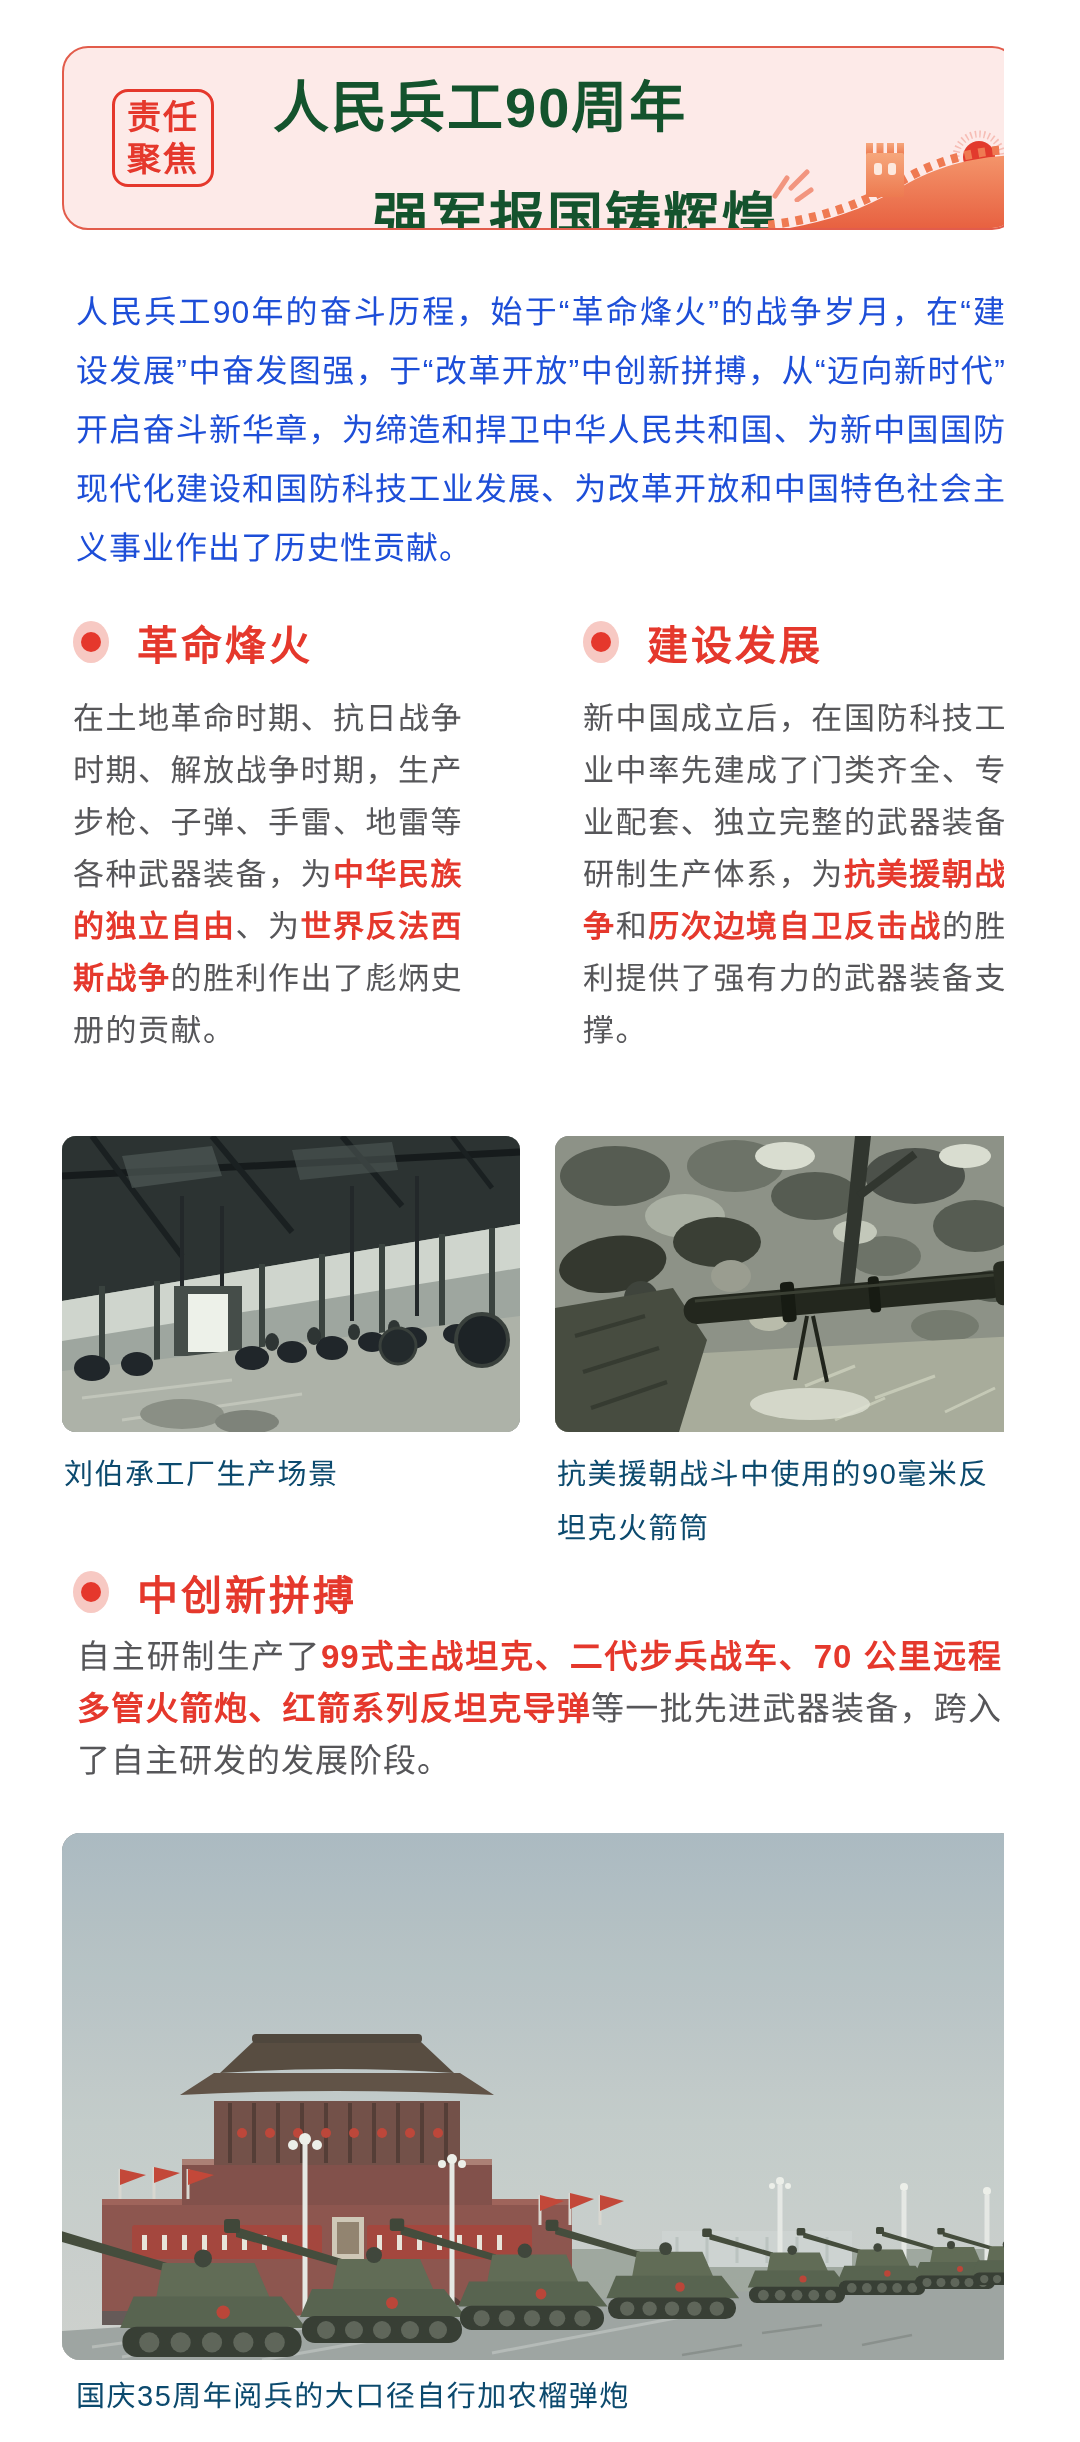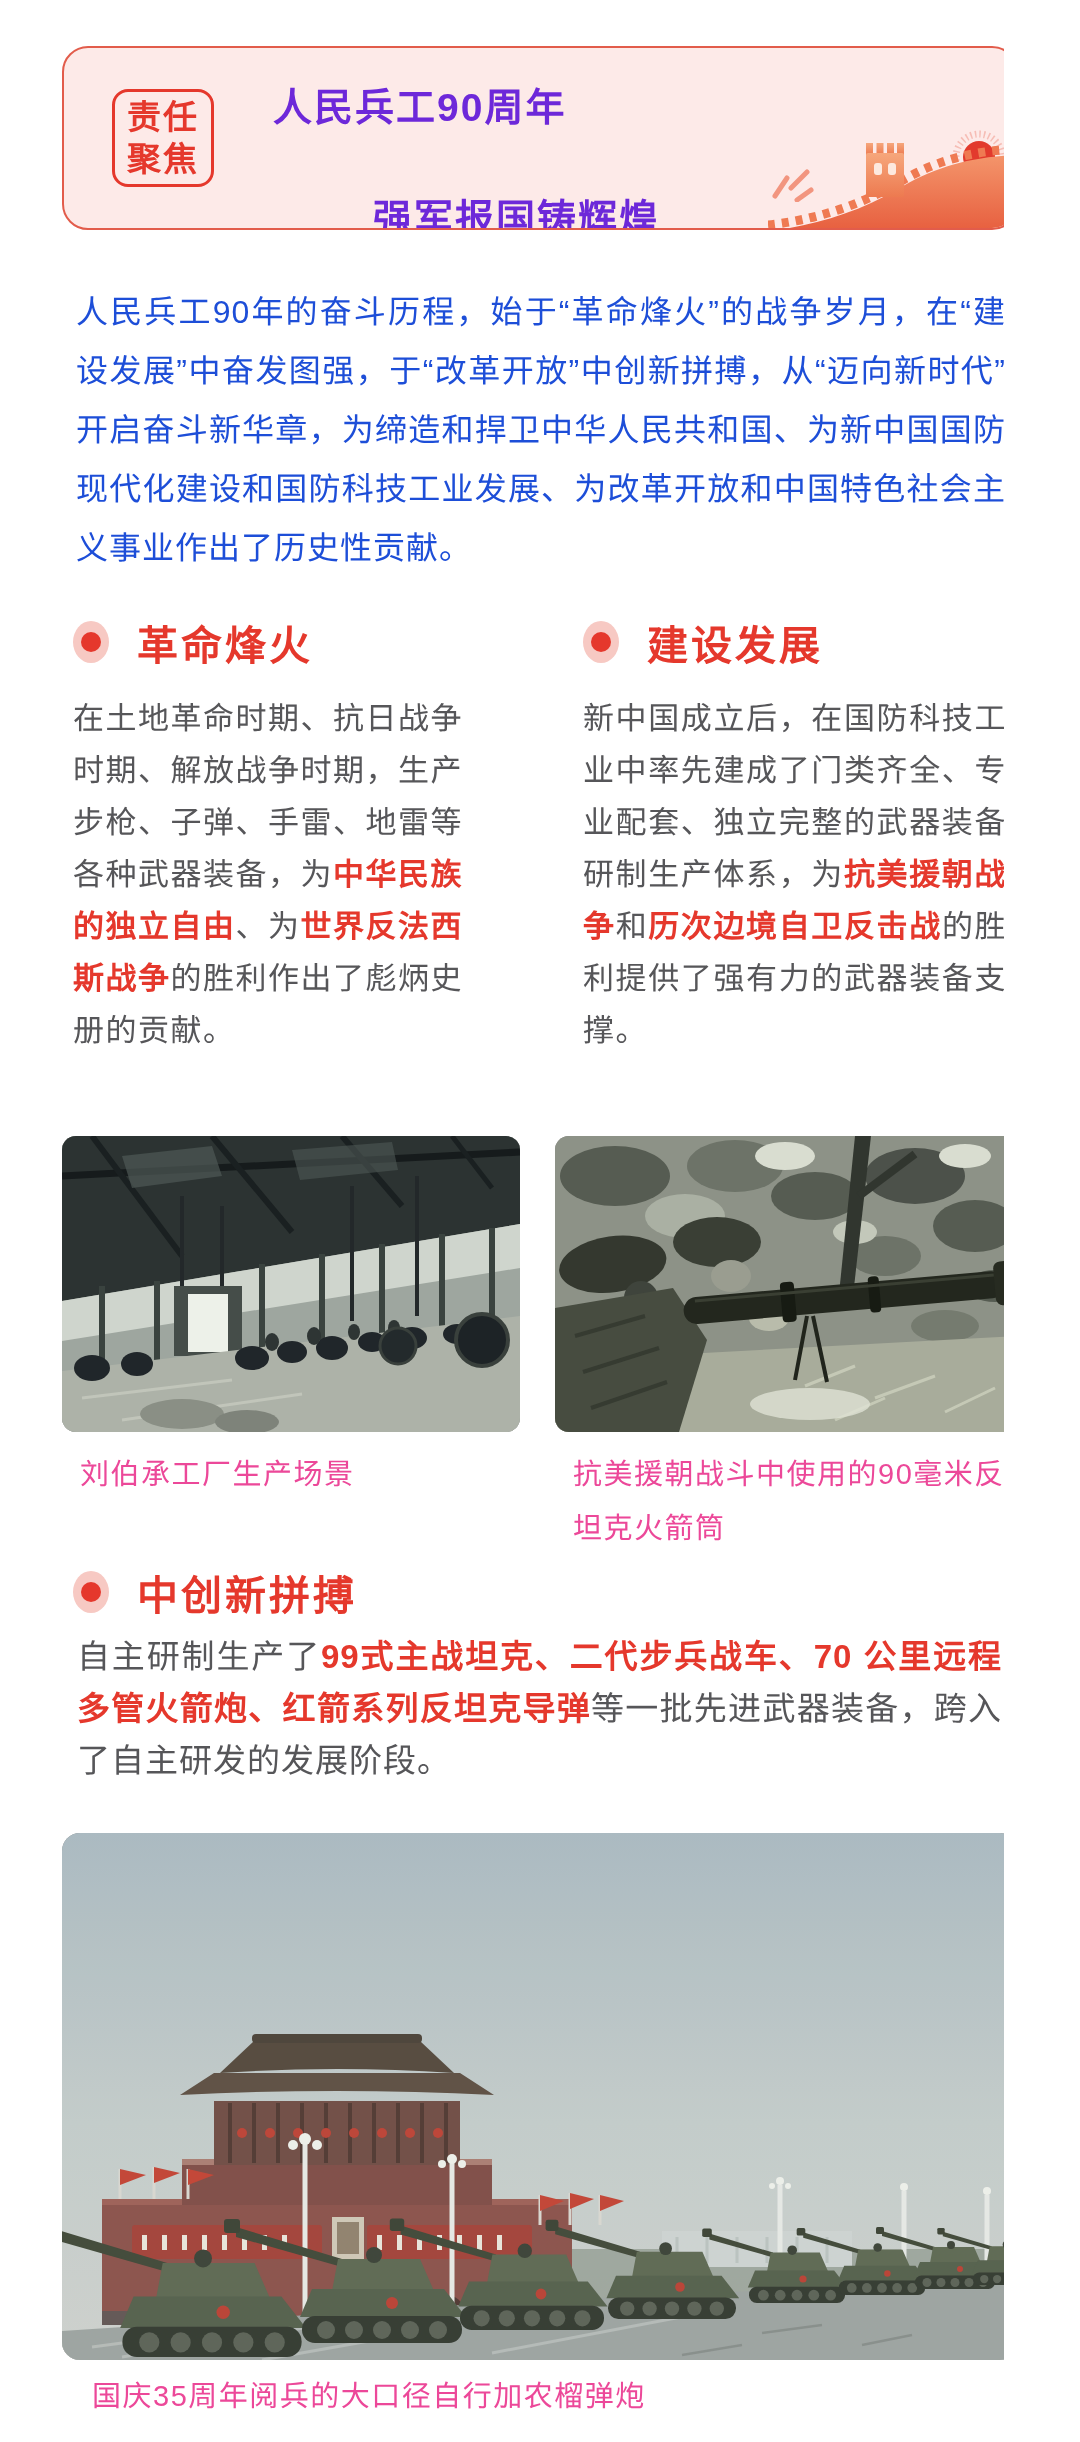--- a/index.html
+++ b/index.html
@@ -7,22 +7,22 @@
         font-family:"Liberation Sans","DejaVu Sans",sans-serif;}
 
   
   .banner{position:absolute;left:62px;top:46px;width:956px;height:184px;
           background:#fdeae8;border:2px solid #e25c4b;border-radius:26px;
           overflow:hidden;box-sizing:border-box;}
   .badge{position:absolute;left:48px;top:50%;transform:translateY(-50%);
          width:96px;height:92px;border:3px solid #e5382c;border-radius:16px;
          display:flex;flex-direction:column;align-items:center;justify-content:center;
          color:#e5382c;font-weight:700;font-size:34px;line-height:42px;letter-spacing:2px;}
-  .titles{position:absolute;left:209px;top:28px;color:#6d28d9;font-weight:700;
-          font-size:39px;line-height:64px;letter-spacing:2px;white-space:nowrap;}
+  .titles{position:absolute;left:209px;top:28px;color:#14532d;font-weight:700;
+          font-size:56px;line-height:64px;letter-spacing:2px;white-space:nowrap;}
   .titles .t2{margin-left:100px;margin-top:47px;}
   .sparkle{position:absolute;left:703px;top:96px;}
   .sun{position:absolute;left:886px;top:80px;}
   .wall{position:absolute;right:-2px;bottom:-3px;}
 
   
   .intro{position:absolute;left:76px;top:283px;width:930px;margin:0;
          font-size:32px;line-height:59px;letter-spacing:1px;color:#1d4ed8;text-align:justify;}
 
   
@@ -41,21 +41,21 @@
          color:#565659;text-align:justify;font-family:Liberation Mono, monospace;}
   .em{color:#e5382c;font-weight:700;}
 
   
   .photo{position:absolute;margin:0;overflow:hidden;border-radius:14px;background:#888;}
   .photo svg{display:block;width:100%;height:100%;}
   .photo-factory{left:62px;top:1136px;width:458px;height:296px;}
   .photo-rocket{left:555px;top:1136px;width:465px;height:296px;}
   .photo-parade{left:62px;top:1833px;width:956px;height:527px;border-radius:18px;}
 
-  .caption{position:absolute;font-size:29px;line-height:54px;letter-spacing:1.5px;color:#ec4899;margin-left:16px;}
+  .caption{position:absolute;font-size:29px;line-height:54px;letter-spacing:1.5px;color:#0c4a6e;}
   .cap-factory{left:64px;top:1447px;}
   .cap-rocket{left:557px;top:1447px;width:436px;}
   .cap-parade{left:76px;top:2369px;}
 
   
   .sec-reform{position:absolute;left:73px;top:1569px;}
   .reform-text{position:absolute;left:77px;top:1631px;width:925px;margin:0;
                font-size:33px;line-height:52px;letter-spacing:1px;color:#565659;text-align:justify;}
 </style>
 </head>

